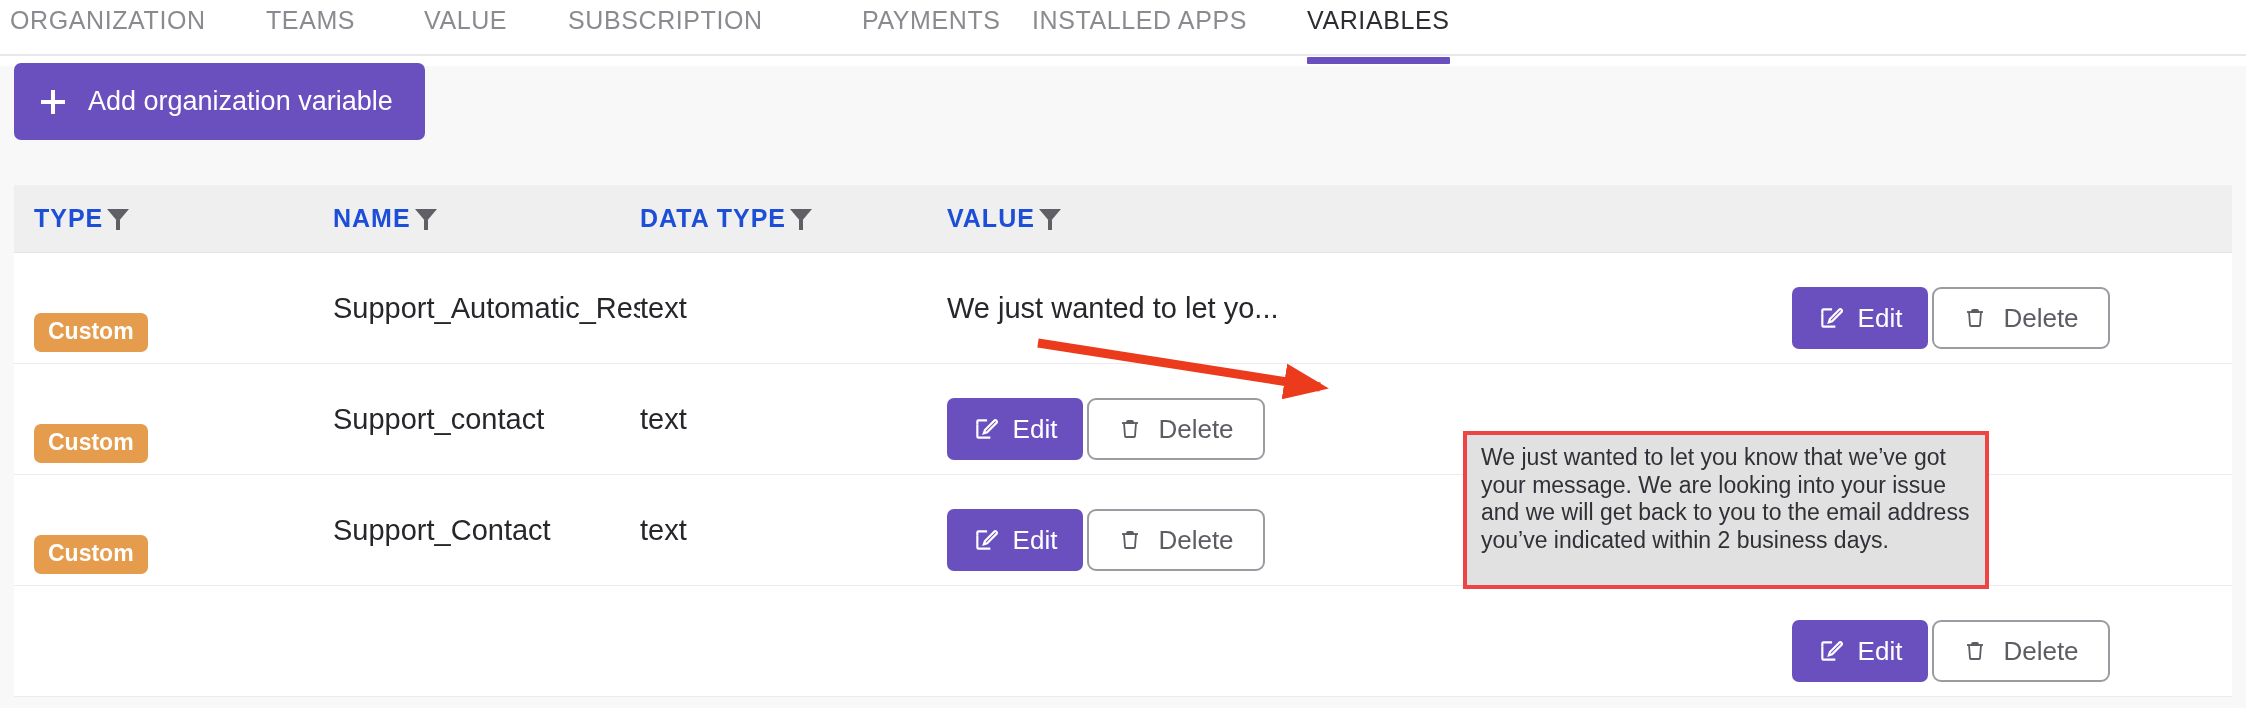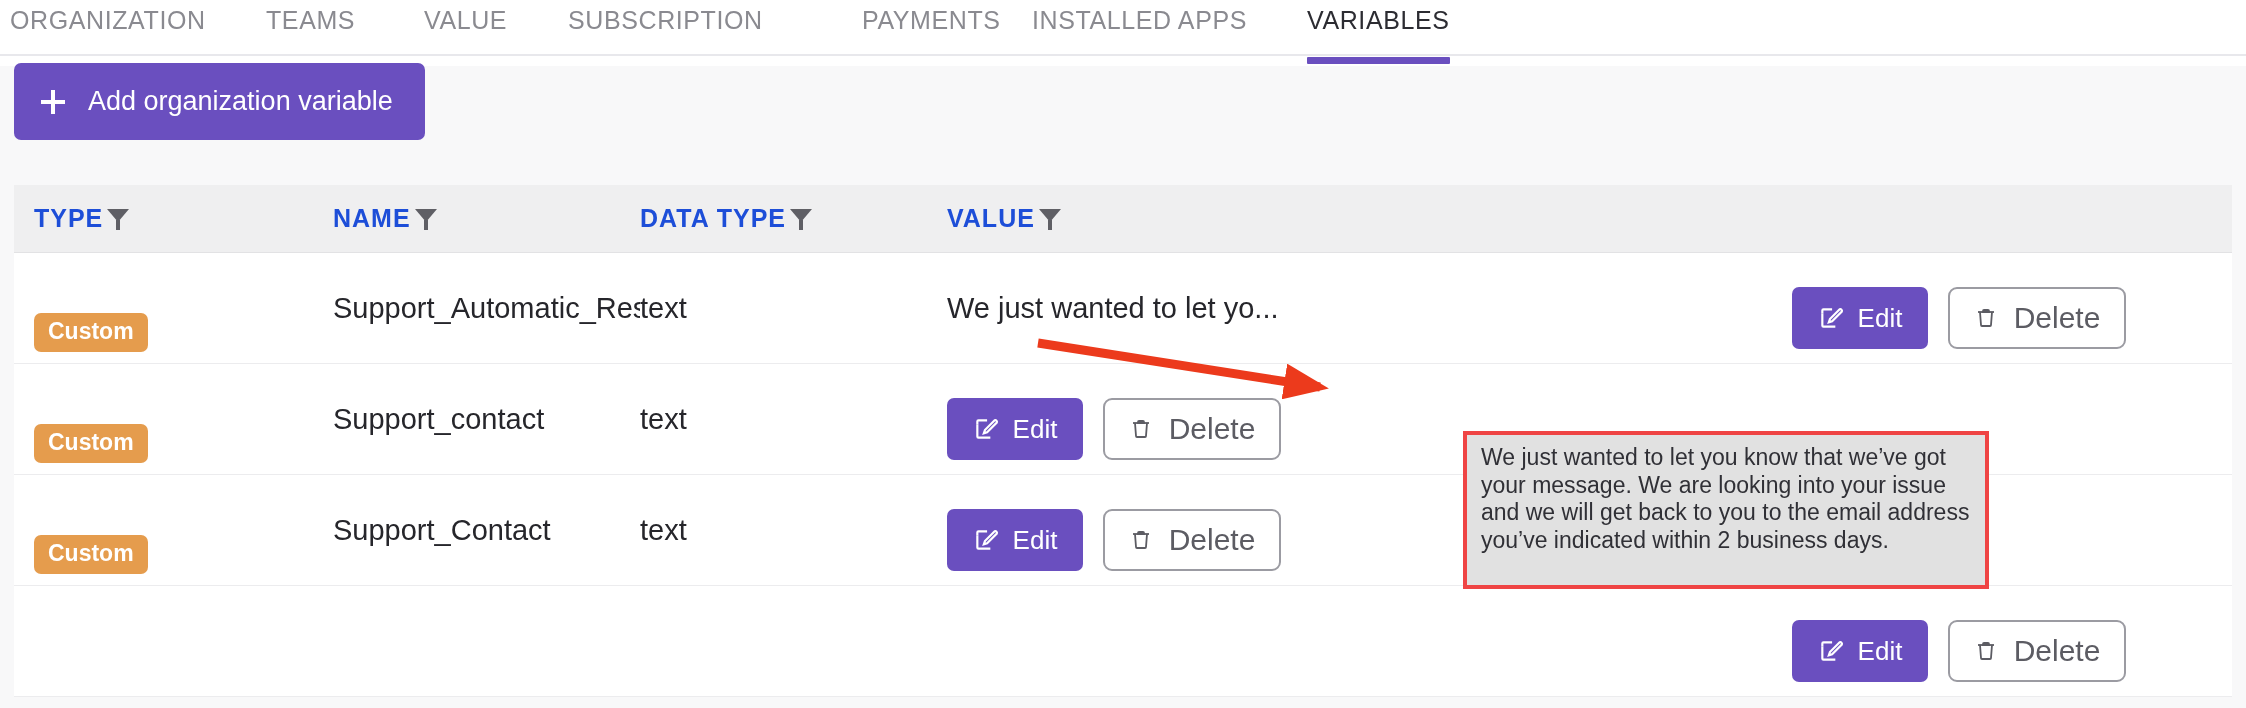--- a/index.html
+++ b/index.html
@@ -143,21 +143,21 @@
     background: #ffffff;
     border-bottom: 1px solid #ececee;
     position: relative;
   }
 
   
   .c-type  { width: 319px; padding-left: 20px; flex: none; }
   .c-name  { width: 307px; flex: none; }
   .c-dtype { width: 307px; flex: none; }
   .c-value { flex: 1 1 auto; min-width: 0; }
-  .c-acts  { width: 440px; flex: none; display: flex; align-items: center; gap: 20px; justify-content: flex-start; margin-top: 20px; }
+  .c-acts  { width: 440px; flex: none; display: flex; align-items: center; gap: 4px; justify-content: flex-start; margin-top: 20px; }
 
   .badge {
     display: inline-block;
     background: #e59c4d;
     color: #ffffff;
     font-size: 23px;
     font-weight: bold;
     padding: 7px 14px 9px;
     border-radius: 7px;
     line-height: 1;
@@ -185,21 +185,21 @@
     gap: 14px;
     cursor: pointer;
   }
   .btn-delete {
     height: 62px;
     width: 178px;
     background: #ffffff;
     color: #5c5c63;
     border: 2px solid #9b9ba2;
     border-radius: 9px;
-    font-size: 30px;
+    font-size: 26px;
     font-family: "Liberation Sans", sans-serif;
     display: flex;
     align-items: center;
     justify-content: center;
     gap: 16px;
     cursor: pointer;
   }
 
   
   .overlay {

